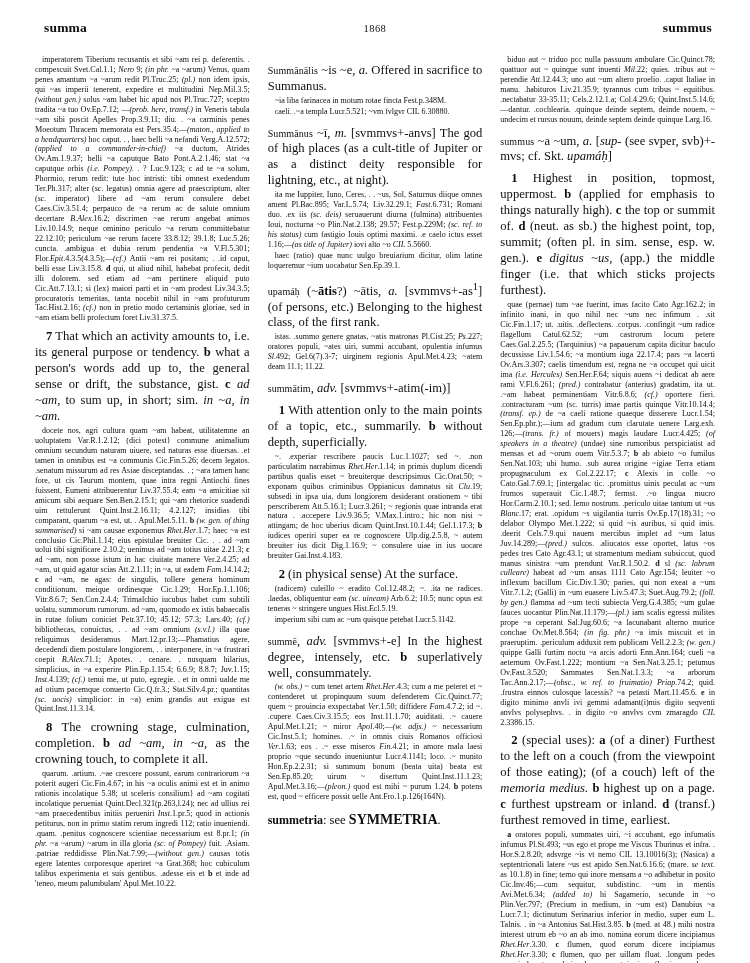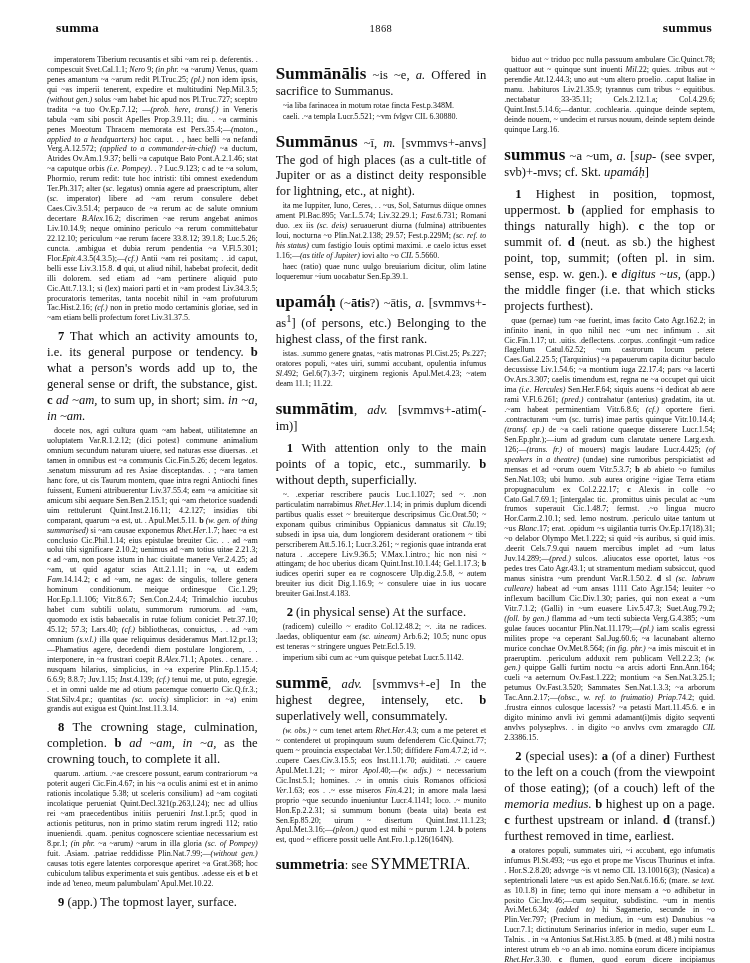--- a/index.html
+++ b/index.html
@@ -12,21 +12,21 @@
     height: 963px;
     font-family: "Liberation Serif", "DejaVu Serif", serif;
     color: #0f0f0f;
     overflow: hidden;
   }
   .page {
     position: relative;
     width: 750px;
     height: 963px;
     box-sizing: border-box;
-    padding: 20px 26px 8px 38px;
+    padding: 20px 26px 8px 26px;
   }
   
   .runhead {
     display: flex;
     align-items: baseline;
     justify-content: space-between;
     height: 26px;
     margin: 0 6px 8px 6px;
   }
   .runhead .rh-left,
@@ -59,22 +59,22 @@
 
   
   .hw {
     font-size: 12.6px;
     line-height: 1.26;
     text-align: justify;
     margin: 9px 0 0 0;
     text-indent: 0;
   }
   .hw .lemma {
-    font-weight: bold;
-    font-size: 17px;
+    font-weight: normal;
+    font-size: 10px;
     letter-spacing: .1px;
   }
 
   
   .sense {
     font-size: 12.6px;
     line-height: 1.27;
     text-align: justify;
     margin: 6px 0 0 0;
     text-indent: 11px;
@@ -89,57 +89,56 @@
     text-indent: 7px;
     letter-spacing: -0.01px;
   }
 
   
   .xref {
     font-size: 12.6px;
     line-height: 1.27;
     margin: 9px 0 0 0;
   }
-  .xref .lemma { font-weight: bold; font-size: 15px; }
-  .xref .sc { font-variant: small-caps; font-size: 16px; }
+  .xref .lemma { font-weight: bold; font-size: 12px; }
+  .xref .sc { font-variant: small-caps; font-size: 14px; font-weight: bold; }
 </style>
 </head>
 <body>
 
 <div class="page">
 
   <div class="runhead">
     <div class="rh-left">summa</div>
     <div class="rh-folio">1868</div>
     <div class="rh-right">summus</div>
   </div>
 
   <div class="columns">
     <div class="col">
         <div class="cit">imperatorem Tiberium recusantis et sibi ~am rei p. deferentis. . compescuit <sc>Svet.Cal</sc>.1.1; <i>Nero</i> 9; <i>(in phr.</i> ~a ~arum<i>)</i> Venus, quam penes amantum ~a ~arum redit <sc>Pl.Truc</sc>.25; <i>(pl.)</i> non idem ipsis, qui ~as imperii tenerent, expedire et multitudini <sc>Nep.Mil</sc>.3.5; <i>(without gen.)</i> solus ~am habet hic apud nos <sc>Pl.Truc</sc>.727; sceptro tradita ~a tuo <sc>Ov.Ep</sc>.7.12; —<i>(prob. here, transf.)</i> in Veneris tabula ~am sibi poscit Apelles <sc>Prop</sc>.3.9.11; diu. . ~a carminis penes Moeotum Thracem memorata est <sc>Pers</sc>.35.4;—<i>(maton., applied to a headquarters)</i> hoc caput. . , haec belli ~a nefandi <sc>Verg.A</sc>.12.572; <i>(applied to a commander-in-chief)</i> ~a ductum, Atrides <sc>Ov.Am</sc>.1.9.37; belli ~a caputque Bato <sc>Pont.A</sc>.2.1.46; stat ~a caputque orbis <i>(i.e. Pompey)</i>. . ? <sc>Luc</sc>.9.123; <c>c</c> ad te ~a solum, Phormio, rerum redit: tute hoc intristi: tibi omnest exedendum <sc>Ter.Ph</sc>.317; alter (<i>sc.</i> legatus) omnia agere ad praescriptum, alter (<i>sc.</i> imperator) libere ad ~am rerum consulere debet <sc>Caes.Civ</sc>.3.51.4; perpauco de ~a rerum ac de salute omnium decertare <i>B.Alex</i>.16.2; discrimen ~ae rerum angebat animos <sc>Liv</sc>.10.14.9; neque ominino periculo ~a rerum committebatur 22.12.10; periculum ~ae rerum facere 33.8.12; 39.1.8; <sc>Luc</sc>.5.26; cuncta. .ambigua et dubia rerum pendentia ~a <sc>V.Fl</sc>.5.301; <sc>Flor</sc>.<i>Epit</i>.4.3.5(4.3.5);—<i>(cf.)</i> Antii ~am rei positam; . .id caput, belli esse <sc>Liv</sc>.3.15.8. <b>d</b> qui, ut aliud nihil, habebat profecit, dedit illi dolorem. sed etiam ad ~am pertinere aliquid puto <sc>Cic.Att</sc>.7.13.1; si (lex) maiori parti et in ~am prodest <sc>Liv</sc>.34.3.5; procuratoris temeritas, tanta nocebit nihil in ~am profuturum <sc>Tac.Hist</sc>.2.16; <i>(cf.)</i> non in pretio modo certaminis gloriae, sed in ~am etiam belli profectum foret <sc>Liv</sc>.31.37.5.</div>
         <div class="sense"><b>7</b> That which an activity amounts to, i.e. its general purpose or tendency. <b>b</b> what a person's words add up to, the general sense or drift, the substance, gist. <b>c</b> <i>ad ~am,</i> to sum up, in short; sim. <i>in ~a, in ~am.</i></div>
         <div class="cit">docete nos, agri cultura quam ~am habeat, utilitatemne an uoluptatem <sc>Var.R</sc>.1.2.12; (dici potest} commune animalium omnium secundum naturam uiuere, sed naturas esse diuersas. .et tamen in omnibus est ~a communis <sc>Cic.Fin</sc>.5.26; decem legatos. .senatum missurum ad res Asiae disceptandas. . ; ~ara tamen hanc fore, ut cis Taurum montem, quae intra regni Antiochi fines fuissent, Eumeni attribuerentur <sc>Liv</sc>.37.55.4; eam ~a amicitiae sit amicum sibi aequare <sc>Sen.Ben</sc>.2.15.1; qui ~am rhetorice suadendi uim rettulerunt <sc>Quint.Inst</sc>.2.16.11; 4.2.127; insidias tibi comparant, quarum ~a est, ut. . <sc>Apul.Met</sc>.5.11. <b>b</b> <i>(w. gen. of thing summarised)</i> si ~am causae exponemus <i>Rhet.Her</i>.1.7; haec ~a est conclusio <sc>Cic.Phil</sc>.1.14; eius epistulae breuiter <sc>Cic</sc>. . . ad ~am uolui tibi significare 2.10.2; uenimus ad ~am totius uitae 2.21.3; <b>c</b> ad ~am, non posse istum in hac ciuitate manere <sc>Ver</sc>.2.4.25; ad ~am, ut quid agatur scias <sc>Att</sc>.2.1.11; in ~a, ut eadem <i>Fam</i>.14.14.2; <b>c</b> ad ~am, ne agas: de singulis, tollere genera hominum conditionum. meique ordinesque <sc>Cic</sc>.1.29; <sc>Hor.Ep</sc>.1.1.106; <sc>Vitr</sc>.8.6.7; <sc>Sen.Con</sc>.2.4.4; Trimalchio iucubus habet cum subtili uolatu, summorum rumorum. ad ~am, quomodo ex istis babaecalis in rutae folium coniciet <sc>Petr</sc>.37.10; 45.12; 57.3; <sc>Lars</sc>.40; <i>(cf.)</i> bibliothecas, conuictus, . . ad ~am omnium <i>(s.v.l.)</i> illa quae reliquimus desideramus <sc>Mart</sc>.12.pr.13;—Phamatius agere, decedendi diem postulare longiorem, . . interponere, in ~a frustrari coepit <i>B.Alex</i>.71.1; Apotes. . cenare. . nusquam hilarius, simplicius, in ~a experire <sc>Plin.Ep</sc>.1.15.4; 6.6.9; 8.8.7; <sc>Juv</sc>.1.15; <i>Inst</i>.4.139; <i>(cf.)</i> tenui me, ut puto, egregie. . et in omni ualde me ad otium pacemque conuerto <sc>Cic.Q.fr</sc>.3.; <sc>Stat.Silv</sc>.4.pr.; quantitas <i>(sc. uocis)</i> simplicior: in ~a) enim grandis aut exigua est <sc>Quint.Inst</sc>.11.3.14.</div>
         <div class="sense"><b>8</b> The crowning stage, culmination, completion. <b>b</b> <i>ad ~am, in ~a,</i> as the crowning touch, to complete it all.</div>
         <div class="cit">quarum. .artium. .~ae crescere possunt, earum contrariorum ~a poterit augeri <sc>Cic.Fin</sc>.4.67; in his ~a oculis animi est et in animo rationis incolatique 5.38; ut sceleris consilium} ad ~am cogitati incolatique perueniat <sc>Quint.Decl</sc>.321(p.263,l.24); nec ad ullius rei ~am praecedentibus initiis perueniri <i>Inst</i>.1.pr.5; quod in actionis petiturus, non in primo statim rerum ingredi 112; ratio inueniendi. .quam. .penitus cognoscere scientiae necessarium est 8.pr.1; <i>(in phr.</i> ~a ~arum<i>)</i> ~arum in illa gloria <i>(sc. of Pompey)</i> fuit. .Asiam. .patriae reddidisse <sc>Plin.Nat</sc>.7.99;—<i>(without gen.)</i> causas totis egere latentes corporesque aperiret ~a <sc>Grat</sc>.368; hoc cubiculum talibus experimenta et suis gentibus. .adesse eis et <b>b</b> et inde ad 'teneo, meum palumbulam' <sc>Apul.Met</sc>.10.22.</div>
-        <div class="sense"><b>9</b> (app.) The topmost layer, surface.</div>
       </div>
     <div class="col">
         <div class="hw"><span class="lemma">Summānālis</span> ~is ~e, <i>a.</i> Offered in sacrifice to Summanus.</div>
         <div class="cit">~ia liba farinacea in motum rotae fincta <sc>Fest</sc>.p.348M.</div>
         <div class="cit">caeli. .~a templa <sc>Lucr</sc>.5.521; ~<sc>vm fvlgvr CIL</sc> 6.30880.</div>
         <div class="hw"><span class="lemma">Summānus</span> ~ī, <i>m.</i> [<sc>svmmvs</sc>+<sc>-anvs</sc>] The god of high places (as a cult-title of Jupiter or as a distinct deity responsible for lightning, etc., at night).</div>
         <div class="cit">ita me Iuppiter, Iuno, Ceres, . . ~us, Sol, Saturnus diique omnes ament <sc>Pl.Bac</sc>.895; <sc>Var.L</sc>.5.74; <sc>Liv</sc>.32.29.1; <i>Fast</i>.6.731; Romani duo. .ex iis <i>(sc. deis)</i> seruauerunt diurna (fulmina) attribuentes Ioui, nocturna ~o <sc>Plin.Nat</sc>.2.138; 29.57; <sc>Fest</sc>.p.229M; <i>(sc. ref. to his status)</i> cum fastigio Iouis optimi maximi. .e caelo ictus esset 1.16;—<i>(as title of Jupiter)</i> <sc>iovi alto</sc> ~o <i>CIL</i> 5.5660.</div>
         <div class="cit">haec (ratio) quae nunc uulgo breuiarium dicitur, olim latine loqueremur ~ium uocabatur <sc>Sen.Ep</sc>.39.1.</div>
         <div class="hw"><span class="lemma">upamáḥ</span> (~<b>ātis</b>?) ~ātis, <i>a.</i> [<sc>svmmvs</sc>+<sc>-as</sc><sup>1</sup>] (of persons, etc.) Belonging to the highest class, of the first rank.</div>
         <div class="cit">istas. .summo genere gnatas, ~atis matronas <sc>Pl.Cist</sc>.25; <i>Ps</i>.227; oratores populi, ~ates uiri, summi accubant, opulentia infumus <i>Sl</i>.492; <sc>Gel</sc>.6(7).3-7; uirginem regionis <sc>Apul.Met</sc>.4.23; ~atem deam 11.1; 11.22.</div>
         <div class="hw"><span class="lemma">summātim</span>, <i>adv.</i> [<sc>svmmvs</sc>+<sc>-atim</sc>(<sc>-im</sc>)]</div>
         <div class="sense"><b>1</b> With attention only to the main points of a topic, etc., summarily. <b>b</b> without depth, superficially.</div>
         <div class="cit">~. .experiar rescribere paucis <sc>Luc</sc>.1.1027; sed ~. .non particulatim narrabimus <i>Rhet.Her</i>.1.14; in primis duplum dicendi partibus qualis esset ~ breuiterque descripsimus <sc>Cic.Orat</sc>.50; ~ exponam quibus criminibus Oppianicus damnatus sit <i>Clu</i>.19; subsedi in ipsa uia, dum longiorem desiderant orationem ~ tibi perscriberem <sc>Att</sc>.5.16.1; <sc>Lucr</sc>.3.261; ~ regionis quae intranda erat natura . .accepere <sc>Liv</sc>.9.36.5; <sc>V.Max</sc>.1.intro.; hic non nisi ~ attingam; de hoc uberius dicam <sc>Quint.Inst</sc>.10.1.44; <sc>Gel</sc>.1.17.3; <b>b</b> iudices operiri super ea re cognoscere <sc>Ulp.dig</sc>.2.5.8, ~ autem breuiter ius dicit <sc>Dig</sc>.1.16.9; ~ consulere uiae in ius uocare breuiter <sc>Gai.Inst</sc>.4.183.</div>
         <div class="sense"><b>2</b> (in physical sense) At the surface.</div>
-        <div class="cit">(radicem) culeillo ~ eradito <sc>Col</sc>.12.48.2; ~. .ita ne radices. .laedas, obliquentur eam <i>(sc. uineam)</i> <sc>Arb</sc>.6.2; 10.5; nunc opus est teneras ~ stringere ungues <sc>Petr.Ecl</sc>.5.19.</div>
+        <div class="cit">(radicem) culeillo ~ eradito <sc>Col</sc>.12.48.2; ~. .ita ne radices. .laedas, obliquentur eam <i>(sc. uineam)</i> <sc>Arb</sc>.6.2; 10.5; nunc opus est teneras ~ stringere ungues <sc>Hist.Ecl</sc>.5.19.</div>
         <div class="cit">imperium sibi cum ac ~um quisque petebat <sc>Lucr</sc>.5.1142.</div>
         <div class="hw"><span class="lemma">summē</span>, <i>adv.</i> [<sc>svmmvs</sc>+<sc>-e</sc>] In the highest degree, intensely, etc. <b>b</b> superlatively well, consummately.</div>
         <div class="cit"><i>(w. obs.)</i> ~ cum tenet artem <i>Rhet.Her</i>.4.3; cum a me peteret et ~ contenderet ut propinquum suum defenderem <sc>Cic.Quinct</sc>.77; quem ~ prouincia exspectabat <i>Ver</i>.1.50; diffidere <i>Fam</i>.4.7.2; id ~. .cupere <sc>Caes.Civ</sc>.3.15.5; eos <sc>Inst</sc>.11.1.70; auiditati. .~ cauere <sc>Apul.Met</sc>.1.21; ~ miror <i>Apol</i>.40;—<i>(w. adjs.)</i> ~ necessarium <sc>Cic.Inst</sc>.5.1; homines. .~ in omnis ciuis Romanos officiosi <i>Ver</i>.1.63; eos . .~ esse miseros <i>Fin</i>.4.21; in amore mala laesi proprio ~que secundo inueniuntur <sc>Lucr</sc>.4.1141; loco. .~ munito <sc>Hon.Ep</sc>.2.2.31; si summum bonum (beata uita) beata est <sc>Sen.Ep</sc>.85.20; uirum ~ disertum <sc>Quint.Inst</sc>.11.1.23; <sc>Apul.Met</sc>.3.16;—<i>(pleon.)</i> quod est mihi ~ purum 1.24. <b>b</b> potens est, quod ~ efficere possit uelle <sc>Ant.Fro</sc>.1.p.126(164N).</div>
         <div class="xref"><span class="lemma">summetria</span>: see <span class="sc">SYMMETRIA</span>.</div>
       </div>
     <div class="col">
         <div class="cit">biduo aut ~ triduo pcc nulla passuum ambulare <sc>Cic.Quinct</sc>.78; quattuor aut ~ quinque sunt inuenti <i>Mil</i>.22; quies. .tribus aut ~ perendie <i>Att</i>.12.44.3; uno aut ~um altero proelio. .caput Italiae in manu. .habituros <sc>Liv</sc>.21.35.9; tyrannus cum tribus ~ equitibus. .nectabatur 33-35.11; <sc>Cels</sc>.2.12.1.a; <sc>Col</sc>.4.29.6; <sc>Quint.Inst</sc>.5.14.6;—dantur. .cochlearia. .quinque deinde septem, deinde nouem, ~ undecim et rursus nouum, deinde septem deinde quinque <sc>Larg</sc>.16.</div>
         <div class="hw"><span class="lemma">summus</span> ~a ~um, <i>a.</i> [<i>sup-</i> (see <sc>svper, svb</sc>)+<sc>-mvs</sc>; cf. Skt. <i>upamáḥ</i>]</div>
         <div class="sense"><b>1</b> Highest in position, topmost, uppermost. <b>b</b> (applied for emphasis to things naturally high). <b>c</b> the top or summit of. <b>d</b> (neut. as sb.) the highest point, top, summit; (often pl. in sim. sense, esp. w. gen.). <b>e</b> <i>digitus</i> ~<i>us,</i> (app.) the middle finger (i.e. that which sticks projects furthest).</div>
         <div class="cit">quae (pernae) tum ~ae fuerint, imas facito <sc>Cato Agr</sc>.162.2; in infinito inani, in quo nihil nec ~um nec infimum . .sit <sc>Cic.Fin</sc>.1.17; ut. .uitis. .deflectens. .corpus. .confingit ~um radice flagellum <sc>Catul</sc>.62.52; ~um castrorum locum petere <sc>Caes.Gal</sc>.2.25.5; (Tarquinius) ~a papauerum capita dicitur baculo decussisse <sc>Liv</sc>.1.54.6; ~a montium iuga 22.17.4; pars ~a lacerti <sc>Ov.Ars</sc>.3.307; caelis timendum est, regna ne ~a occupet qui uicit ima <i>(i.e. Hercules)</i> <sc>Sen.Her.F</sc>.64; siquis auens ~i dedicat ab aere rami <sc>V.Fl</sc>.6.261; <i>(pred.)</i> contrahatur (anterius) gradatim, ita ut. .~am habeat perminentiam <sc>Vitr</sc>.6.8.6; <i>(cf.)</i> oportere fieri. .contracturam ~um (sc. turris) imae partis quinque <sc>Vitr</sc>.10.14.4; <i>(transf. ep.)</i> de ~a caeli ratione quaeque disserere <sc>Lucr</sc>.1.54; <sc>Sen.Ep.phr</sc>.);—ium ad gradum cum clarutate uenere <sc>Larg</sc>.exh. 126;—<i>(trans. fr.)</i> of mouers) magis laudare <sc>Lucr</sc>.4.425; <i>(of speakers in a theatre)</i> (undae) sine rumoribus perspiciatist ad mensas et ad ~orum ouem <sc>Vitr</sc>.5.3.7; <b>b</b> ab abieto ~o fumilus <sc>Sen.Nat</sc>.103; ubi humo. .sub aurea origine ~igiae Terra etiam propugnaculum ex <sc>Col</sc>.2.22.17; <b>c</b> Alexis in colle ~o <sc>Cato.Gal</sc>.7.69.1; [intergalac tic. .promittus uinis peculat ac ~um frumos superauit <sc>Cic</sc>.1.48.7; fermst. .~o lingua mucro <sc>Hor.Carm</sc>.2.10.1; sed. lemo nostrum. .periculo uitae tantum ut ~us <i>Blanc</i>.17; erat. .opidum ~s uigilantia turris <sc>Ov.Ep</sc>.17(18).31; ~o delabor Olympo <sc>Met</sc>.1.222; si quid ~is auribus, si quid imis. .deerit <sc>Cels</sc>.7.9.<gap></gap>qui nauem mercibus implet ad ~um latus <sc>Juv</sc>.14.289;—<i>(pred.)</i> sulcos. .aliucatos esse oportet, latus ~os pedes tres <sc>Cato Agr</sc>.43.1; ut stramentum mediam subsiccut, quod manus sinistra ~um prendunt <sc>Var.R</sc>.1.50.2. <b>d</b> sl <i>(sc. labrum culleare)</i> habeat ad ~um ansas 1111 <sc>Cato Agr</sc>.154; leuiter ~o inflexum bacillum <sc>Cic.Div</sc>.1.30; paries, qui non exeat a ~um <sc>Vitr</sc>.7.1.2; (Galli) in ~um euasere <sc>Liv</sc>.5.47.3; <sc>Suet.Aug</sc>.79.2; <i>(foll. by gen.)</i> flamma ad ~um tecti subiecta <sc>Verg.G</sc>.4.385; ~um gulae fauces uocantur <sc>Plin.Nat</sc>.11.179;—<i>(pl.)</i> iam scalis egressi milites prope ~a ceperant <sc>Sal.Jug</sc>.60.6; ~a lacunabant alterno murice conchae <sc>Ov.Met</sc>.8.564; <i>(in fig. phr.)</i> ~a imis miscuit et in praeruptim. .periculum adduxit rem publicam <sc>Vell</sc>.2.2.3; <i>(w. gen.)</i> quippe Galli furtim noctu ~a arcis adorti <sc>Enn.Ann</sc>.164; cueli ~a aeternum <sc>Ov.Fast</sc>.1.222; montium ~a <sc>Sen.Nat</sc>.3.25.1; petumus <sc>Ov.Fast</sc>.3.520; Sammates <sc>Sen.Nat</sc>.1.3.3; ~a arborum <sc>Tac.Ann</sc>.2.17;—<i>(obsc., w. ref. to fruimatio)</i> <i>Priap</i>.74.2; quid. .frustra einnos culosque lacessis? ~a petasti <sc>Mart</sc>.11.45.6. <b>e</b> <sc>in digito minimo anvli ivi gemmi adamant</sc>(i)<sc>mis</sc> <sc>digito seqventi anvlvs polysephvs</sc>. . <sc>in digito</sc> ~<sc>o anvlvs cvm zmaragdo</sc> <i>CIL</i> 2.3386.15.</div>

